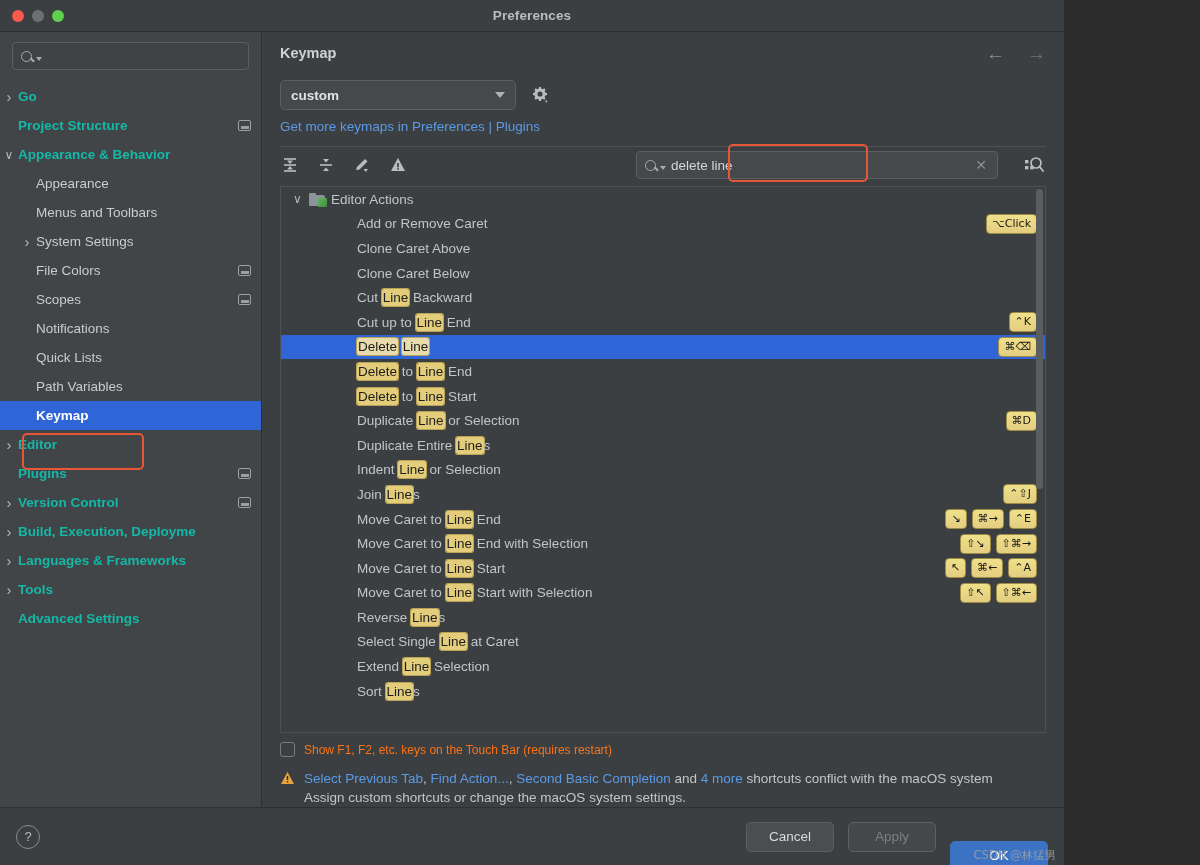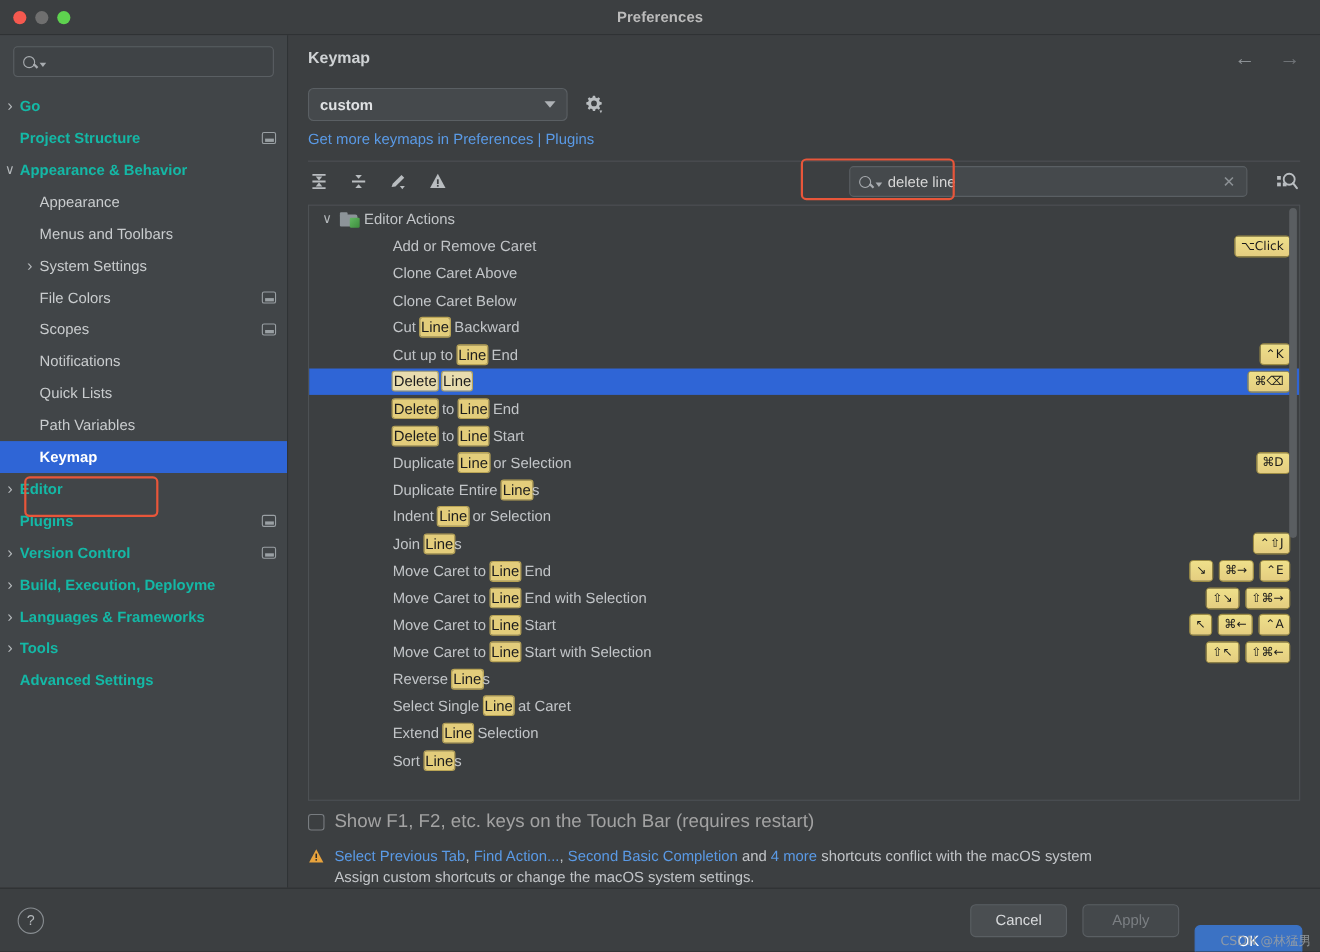--- a/index.html
+++ b/index.html
@@ -4,21 +4,21 @@
 <style>
   * { box-sizing: border-box; margin: 0; padding: 0; }
   html, body {
     width: 1200px; height: 865px;
     background: #2b2b2b;
     font-family: "Liberation Sans", sans-serif;
     overflow: hidden;
   }
   .window {
     position: relative;
-    width: 1200px; height: 865px;
+    width: 1064px; height: 865px;
     background: #3c3f41;
     display: flex; flex-direction: column;
   }
 
   
   .titlebar {
     height: 32px; flex: 0 0 32px;
     background: #3c3f41;
     border-bottom: 1px solid #2e3133;
     display: flex; align-items: center;
@@ -230,21 +230,21 @@
 
   
   .checkrow {
     display: flex; align-items: center; gap: 9px;
     padding: 9px 18px 0 18px;
   }
   .cbox {
     width: 15px; height: 15px; border: 1.5px solid #787c80;
     border-radius: 3px; background: #3c3f41; flex: 0 0 auto;
   }
-  .checkrow .ctxt { font-size: 17px; color: #a3a3a3; }
+  .checkrow .ctxt { font-size: 12px; color: #f97316; }
 
   .warnrow {
     display: flex; gap: 9px; padding: 12px 18px 0 18px;
   }
   .warn-ico {
     width: 15px; height: 14px; flex: 0 0 auto; margin-top: 2px; position: relative;
   }
   .warn-text { font-size: 13.5px; color: #c2c5c8; line-height: 19px; }
   .warn-text a { color: #5a9ae6; text-decoration: none; }
 

